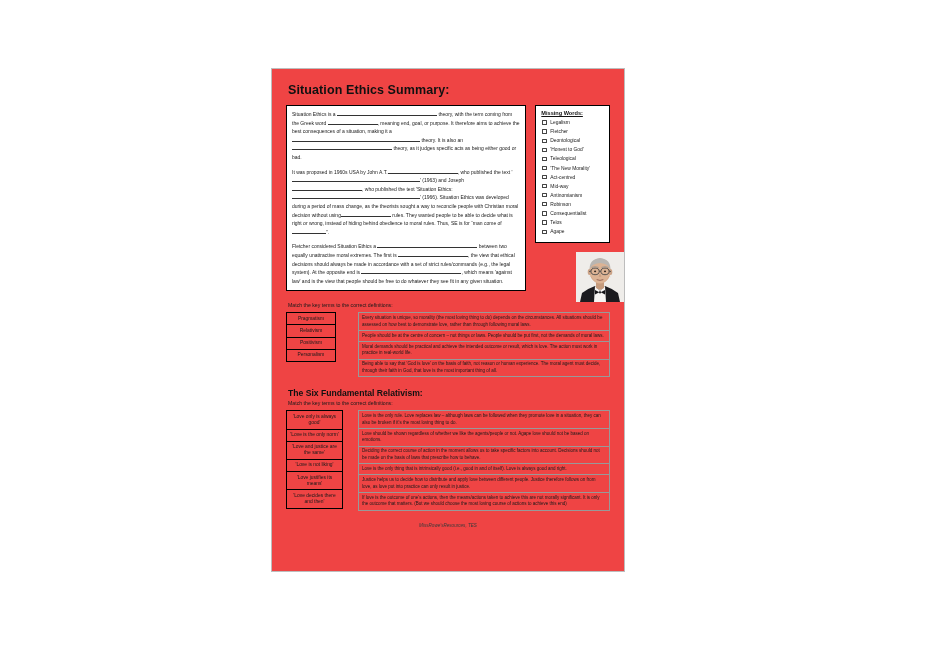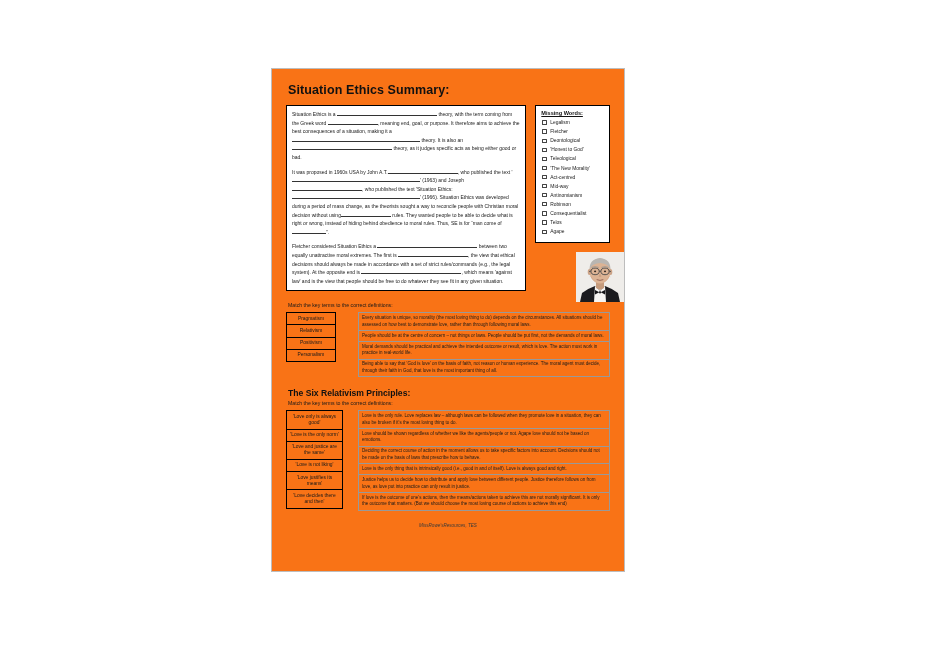--- a/index.html
+++ b/index.html
@@ -21,21 +21,21 @@
     background: #ffffff;
   }
 
   
   #page {
     position: absolute;
     left: 271px;
     top: 68px;
     width: 354px;
     height: 504px;
-    background: #f97316;
+    background: #ef4444;
     border: 1px solid #bdbdbd;
     box-sizing: border-box;
     padding: 12px 14px 10px 14px;
   }
 
   .doc-title {
     font-size: 12.5px;
     font-weight: bold;
     color: #111111;
     letter-spacing: 0.1px;
@@ -294,21 +294,21 @@
           <tr>
                 <td>Being able to say that 'God is love' on the basis of faith, not reason or human experience. The moral agent must decide, through their faith in God, that love is the most important thing of all.</td>
               </tr>
         </tbody>
           </table>
       </div>
     </div>
 
     <div class="block-gap"></div>
 
-    <div class="section-title">The Six Relativism Principles:</div>
+    <div class="section-title">The Six Fundamental Relativism:</div>
     <div class="section-sub">Match the key terms to the correct definitions:</div>
 
     <div class="match-row">
       <div class="terms-col wide">
         <table class="terms-table">
           <tbody>
               <tr>
                 <td>'Love only is always good'</td>
               </tr>
           <tr>

